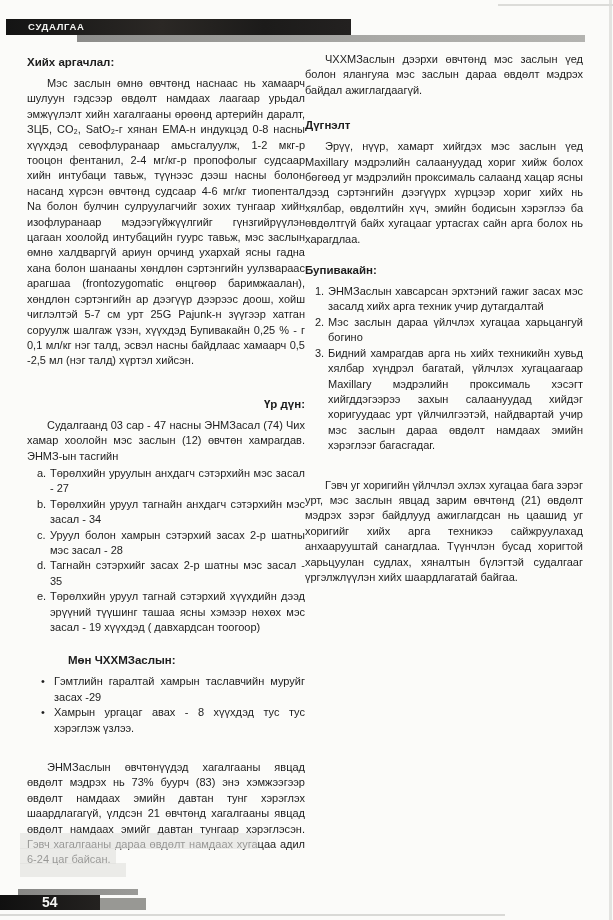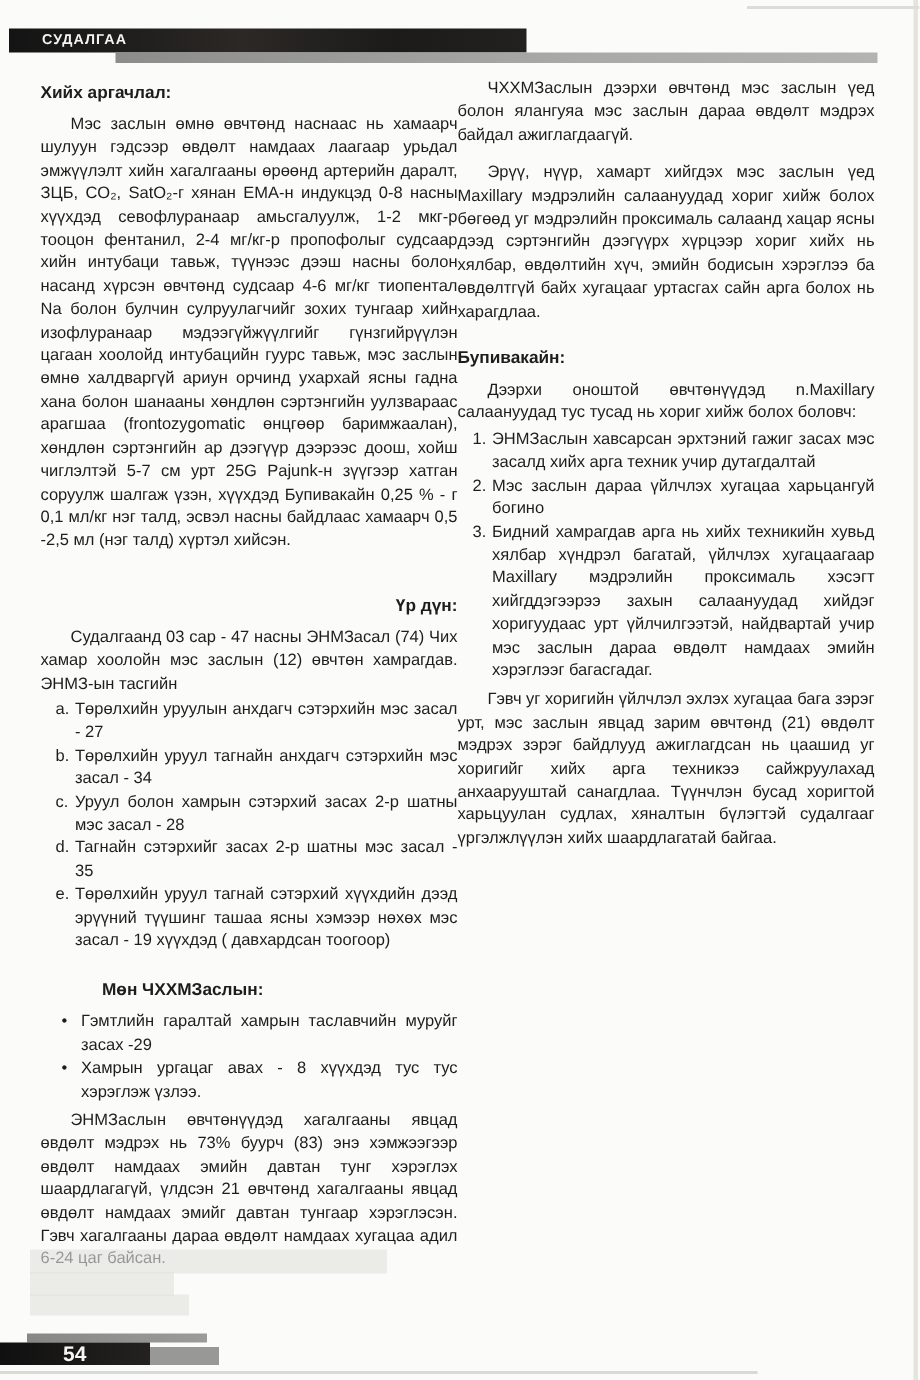--- a/index.html
+++ b/index.html
@@ -45,21 +45,21 @@
 
   .p { margin:0 0 10px 0; }
   .indent { text-indent:20px; }
   .p-last { margin-bottom:0; }
 
   .li { display:flex; margin-left:10px; }
   .li .marker { flex:0 0 13px; text-align:left; }
   .li .txt { flex:1; text-align:justify; }
   .bullets .li { margin-left:14px; }
   .bullets .marker { flex:0 0 13px; }
-  .mt-par { margin-top:4px; }
+  .mt-par { margin-top:24px; }
 
   
   .fade { position:absolute; background:rgba(224,224,221,.62); pointer-events:none; }
   .fade1 { left:20px; top:833px; width:238px; height:16px; }
   .fade2 { left:20px; top:848px; width:96px;  height:16px; }
   .fade3 { left:20px; top:863px; width:106px; height:14px; }
 
   
   .footer-gray {
     position:absolute; left:18px; top:889px; width:120px; height:6px;
@@ -128,24 +128,24 @@
         <span class="marker">•</span>
         <span class="txt">Хамрын ургацаг авах - 8 хүүхдэд тус тус хэрэглэж үзлээ.</span>
       </div>
     </div>
     <p class="p indent mt-par p-last">ЭНМЗаслын өвчтөнүүдэд хагалгааны явцад өвдөлт мэдрэх нь 73% буурч (83) энэ хэмжээгээр өвдөлт намдаах эмийн давтан тунг хэрэглэх шаардлагагүй, үлдсэн 21 өвчтөнд хагалгааны явцад өвдөлт намдаах эмийг давтан тунгаар хэрэглэсэн. Гэвч хагалгааны дараа өвдөлт намдаах хугацаа адил 6-24 цаг байсан.</p>
   </div>
 
   <div class="col">
     <p class="p indent">ЧХХМЗаслын дээрхи өвчтөнд мэс заслын үед болон ялангуяа мэс заслын дараа өвдөлт мэдрэх байдал ажиглагдаагүй.</p>
 
+    <div class="h mt-concl">Дүгнэлт</div>
     <p class="p indent">Эрүү, нүүр, хамарт хийгдэх мэс заслын үед Maxillary мэдрэлийн салаануудад хориг хийж болох бөгөөд уг мэдрэлийн проксималь салаанд хацар ясны дээд сэртэнгийн дээгүүрх хүрцээр хориг хийх нь хялбар, өвдөлтийн хүч, эмийн бодисын хэрэглээ ба өвдөлтгүй байх хугацааг уртасгах сайн арга болох нь харагдлаа.</p>
 
     <div class="h mt-disc">Бупивакайн:</div>
-    <p class="p indent" style="margin-bottom:2px;">Дээрхи оноштой өвчтөнүүдэд n.Maxillary салаануудад тус тусад нь хориг хийж болох боловч:</p>
 
     <div class="li">
       <span class="marker">1.</span>
       <span class="txt">ЭНМЗаслын хавсарсан эрхтэний гажиг засах мэс засалд хийх арга техник учир дутагдалтай</span>
     </div>
     <div class="li">
       <span class="marker">2.</span>
       <span class="txt">Мэс заслын дараа үйлчлэх хугацаа харьцангуй богино</span>
     </div>
     <div class="li">

